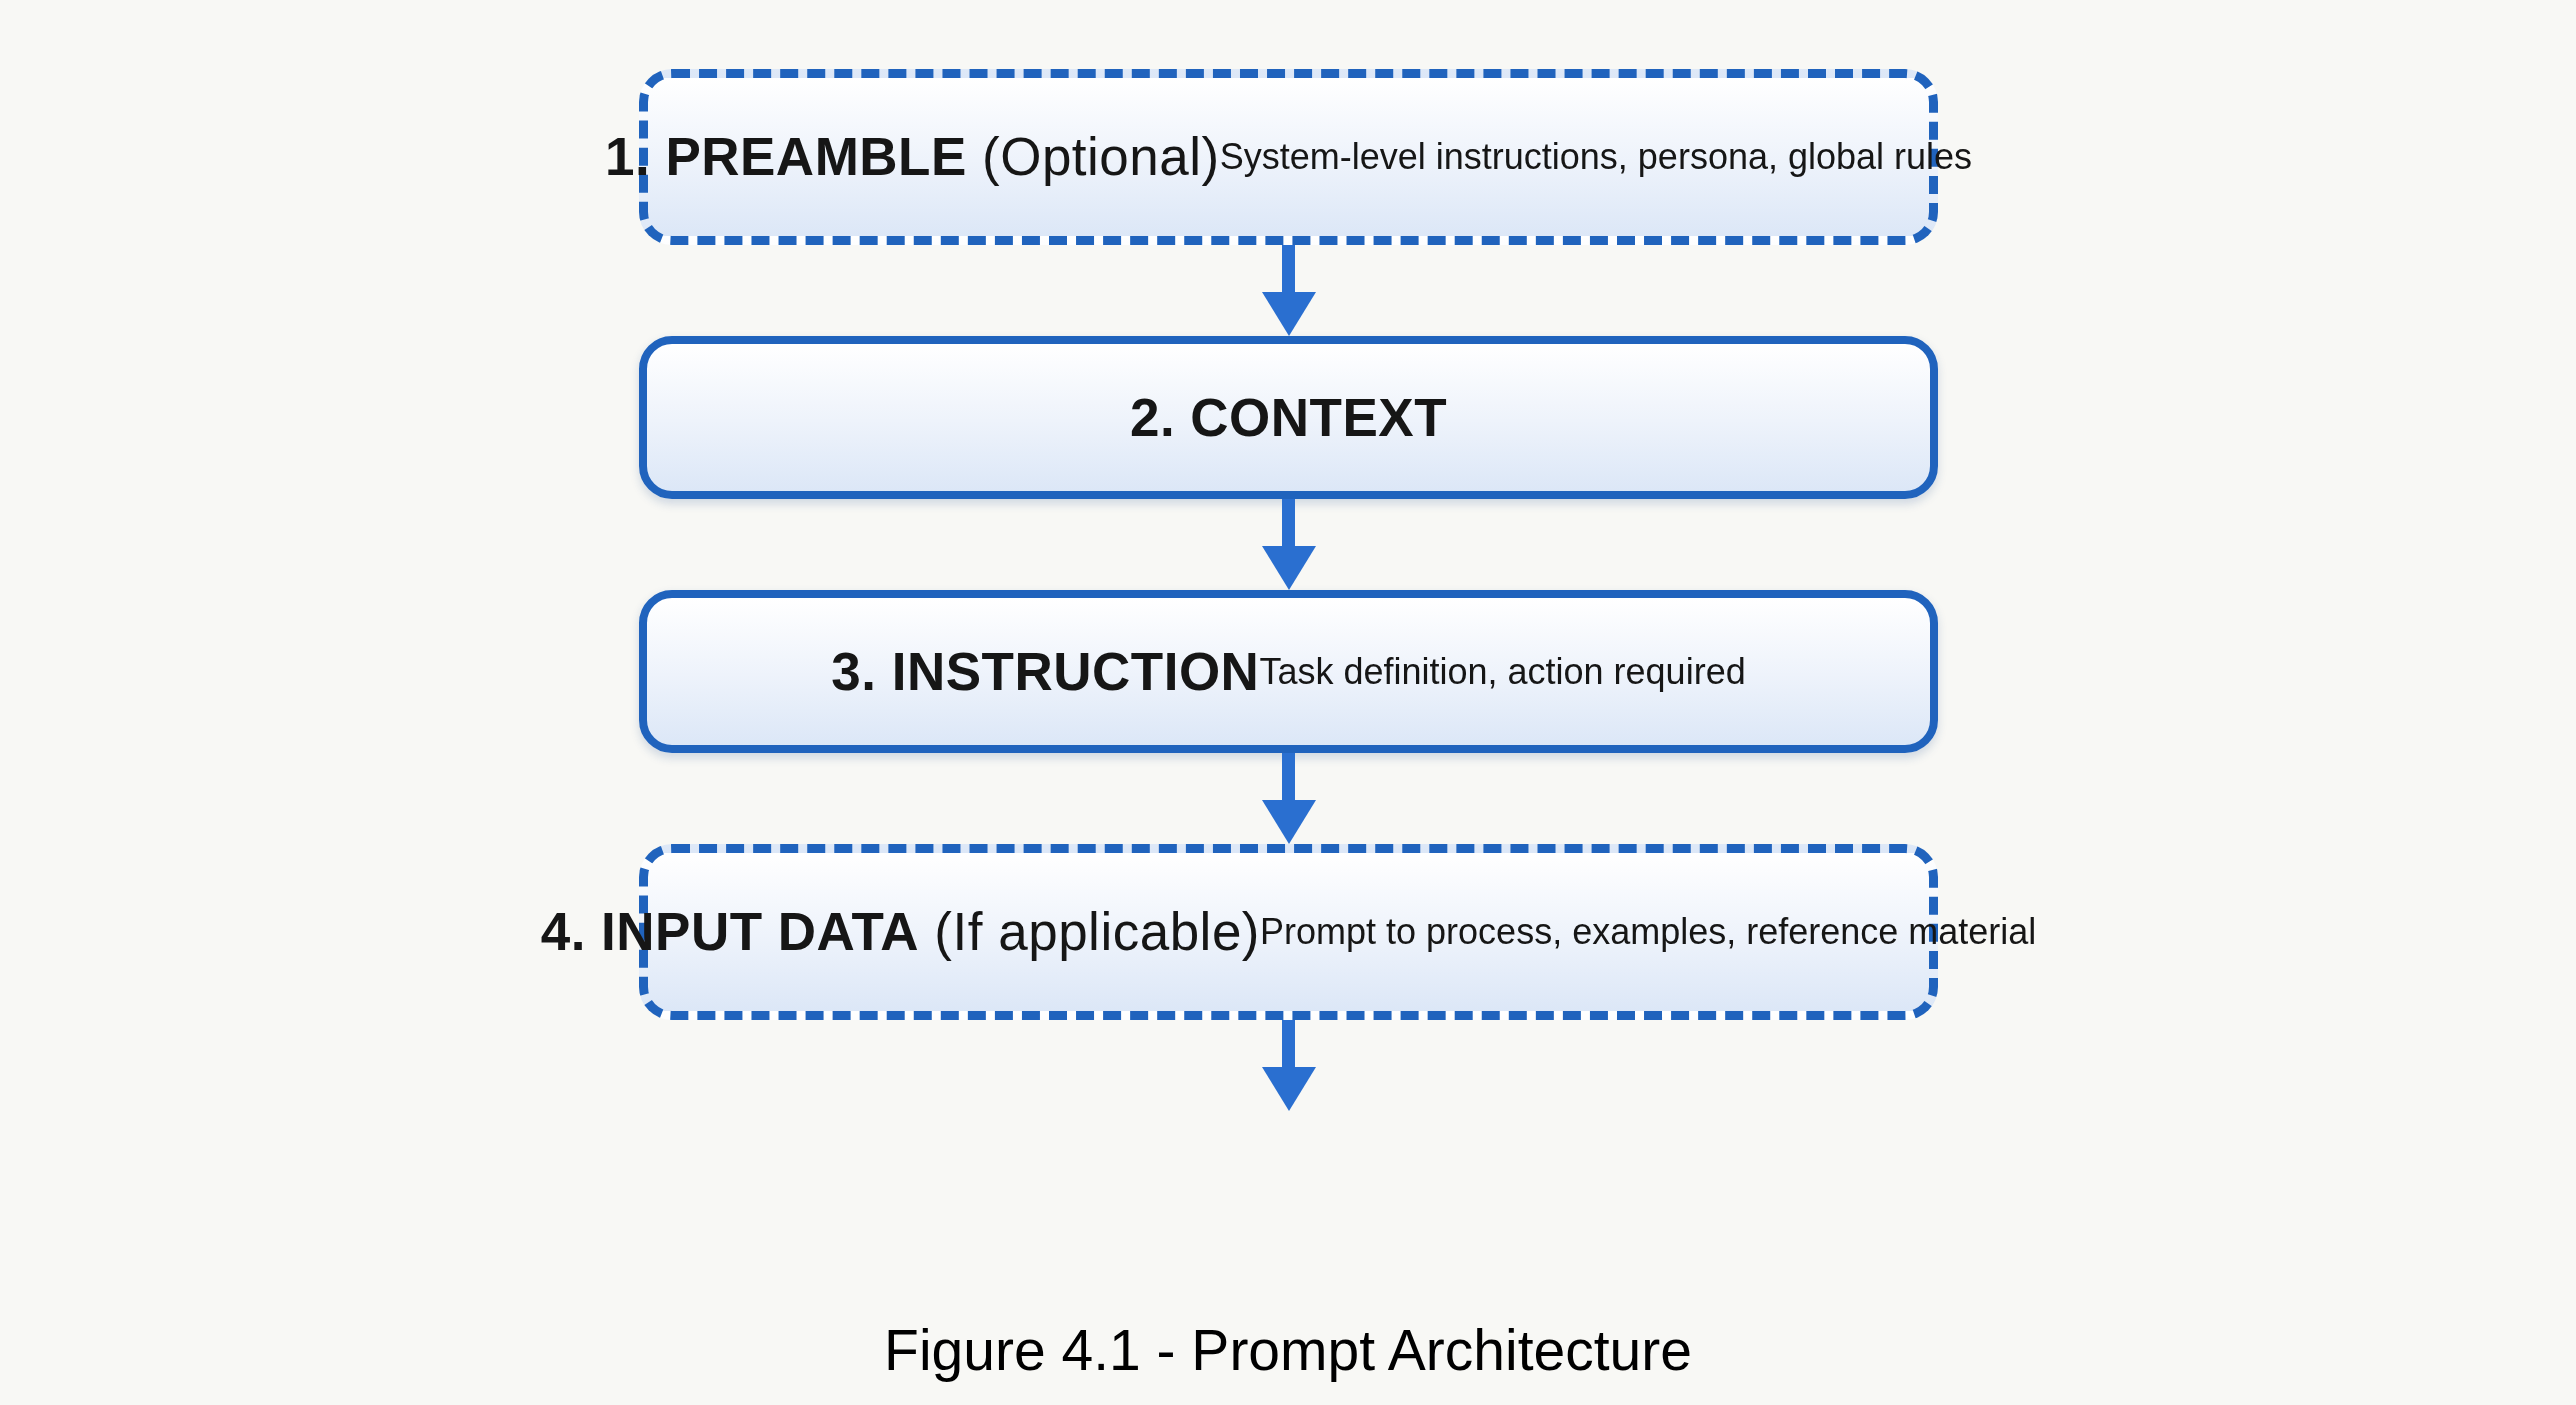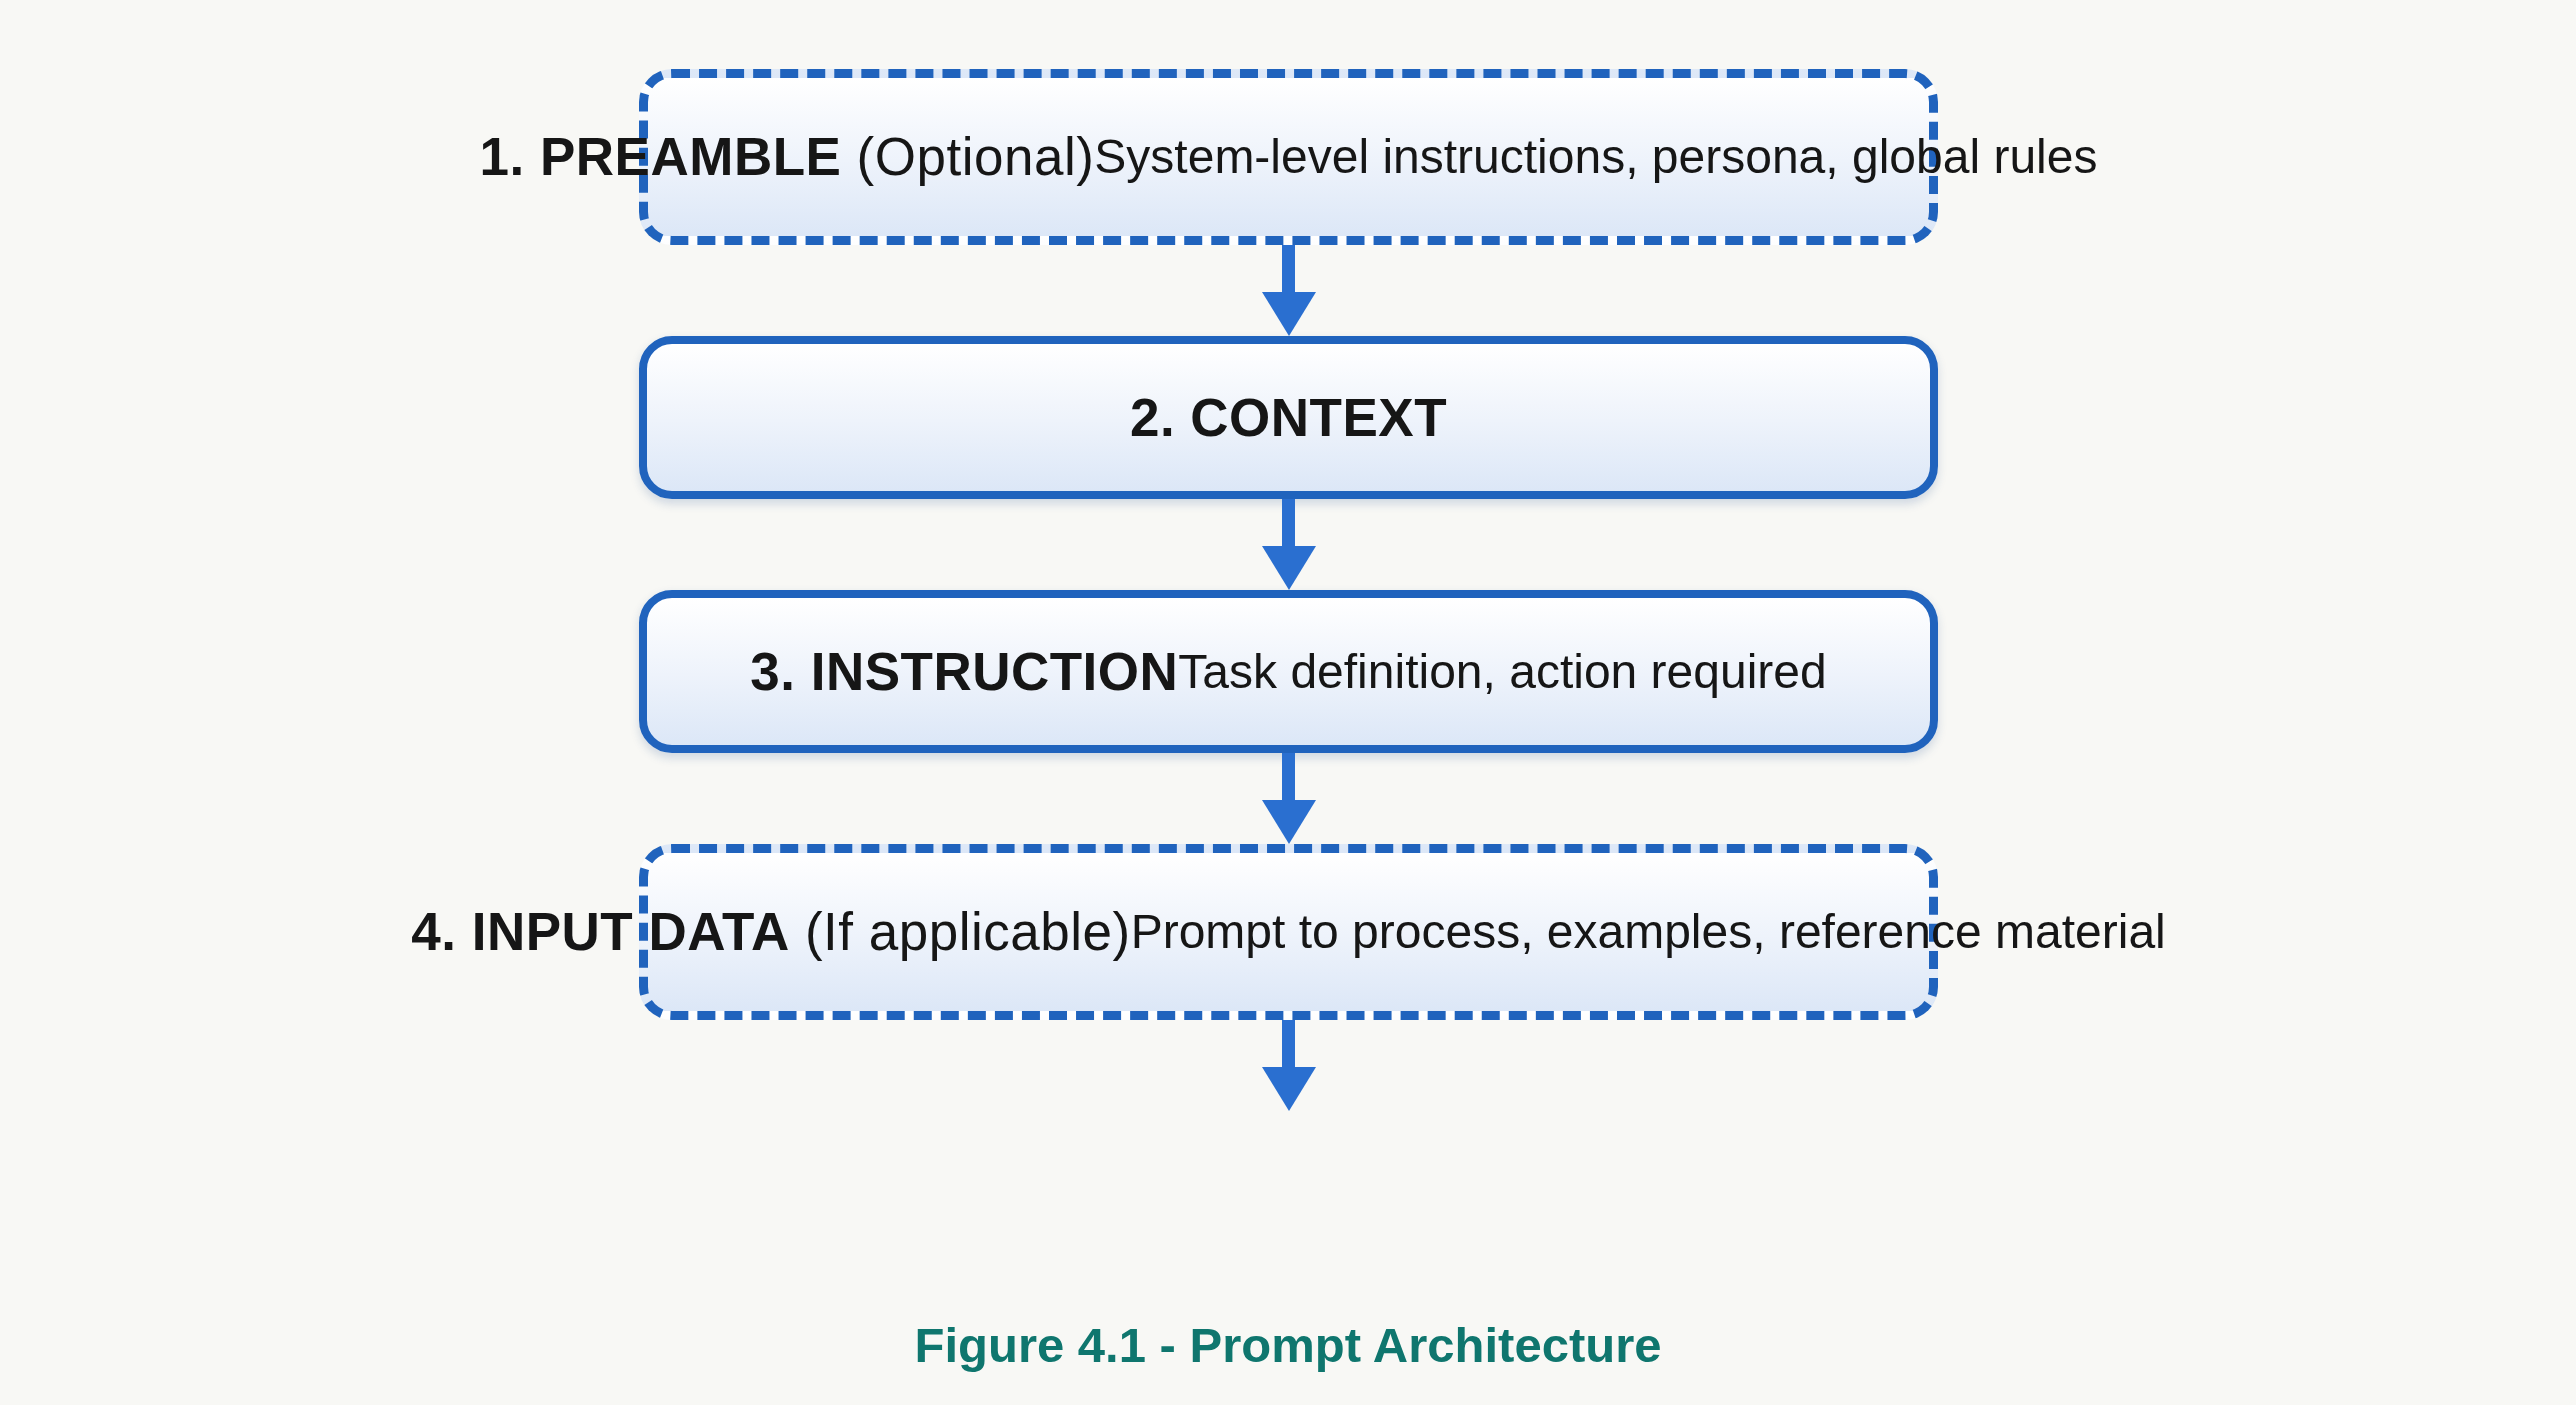--- a/index.html
+++ b/index.html
@@ -38,21 +38,21 @@
     border:9.1px dashed var(--border);
     height:176px;
   }
   .node-title{
     font-size:53px; font-weight:700; line-height:64px;
     letter-spacing:0.5px;
     white-space:nowrap;
   }
   .node-title .suffix{font-weight:400;}
   .node-sub{
-    font-size:48px; font-weight:400; line-height:64px;
+    font-size:36px; font-weight:400; line-height:64px;
     white-space:nowrap;
   }
   .arrow{
     height:91px;
     display:flex; flex-direction:column; align-items:center;
     flex:none;
   }
   .arrow .shaft{
     width:12.8px; flex:1 1 auto;
     background:var(--arrow);
@@ -60,22 +60,22 @@
   .arrow .head{
     width:0; height:0; flex:none;
     border-left:27.4px solid transparent;
     border-right:27.4px solid transparent;
     border-top:44px solid var(--arrow);
   }
   .caption{
     position:absolute;
     top:1317px; left:0; width:100%;
     text-align:center;
-    font-size:49px; font-weight:700;
-    color:#0f766e;
+    font-size:57px; font-weight:400;
+    color:#000000;
   }
 </style>
 </head>
 <body style="--border: #2063bd; --arrow: #2a6fd0; --fill-top: #ffffff; --fill-mid: #eef3fb; --fill-bot: #dce7f7; background: rgb(248, 248, 245); color: rgb(22, 22, 22);">
 
 <div class="flow">
 
   <div class="node" data-style="dashed">
     <div class="node-title"><span>1. PREAMBLE</span><span class="suffix"> (Optional)</span></div>
     <div class="node-sub">System-level instructions, persona, global rules</div>

